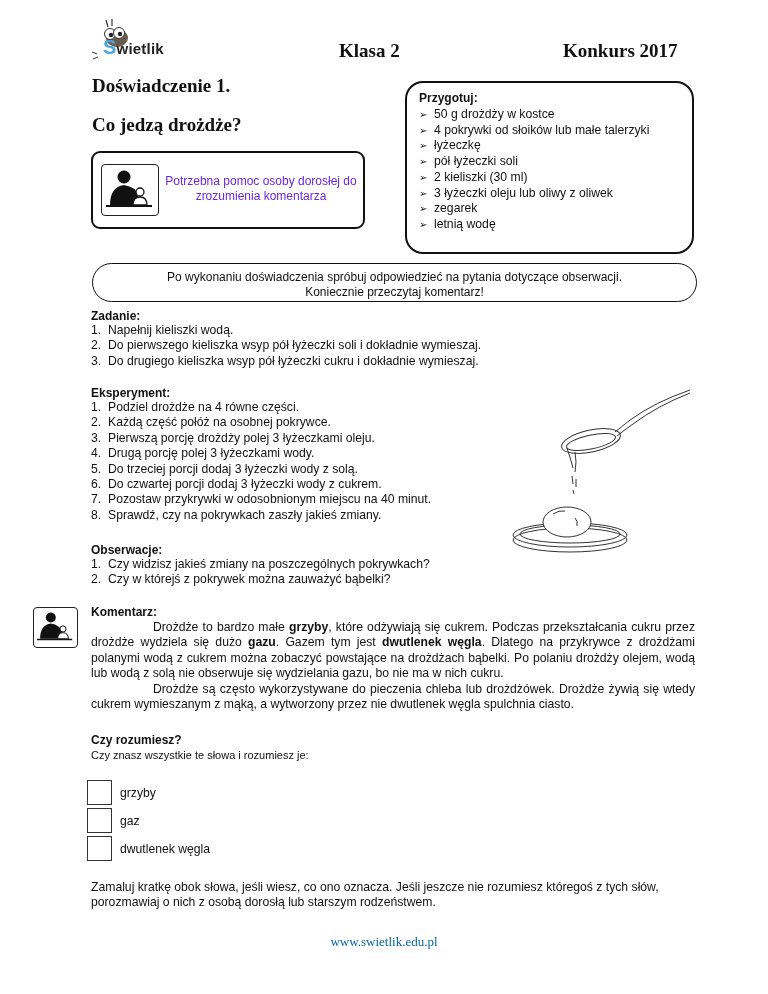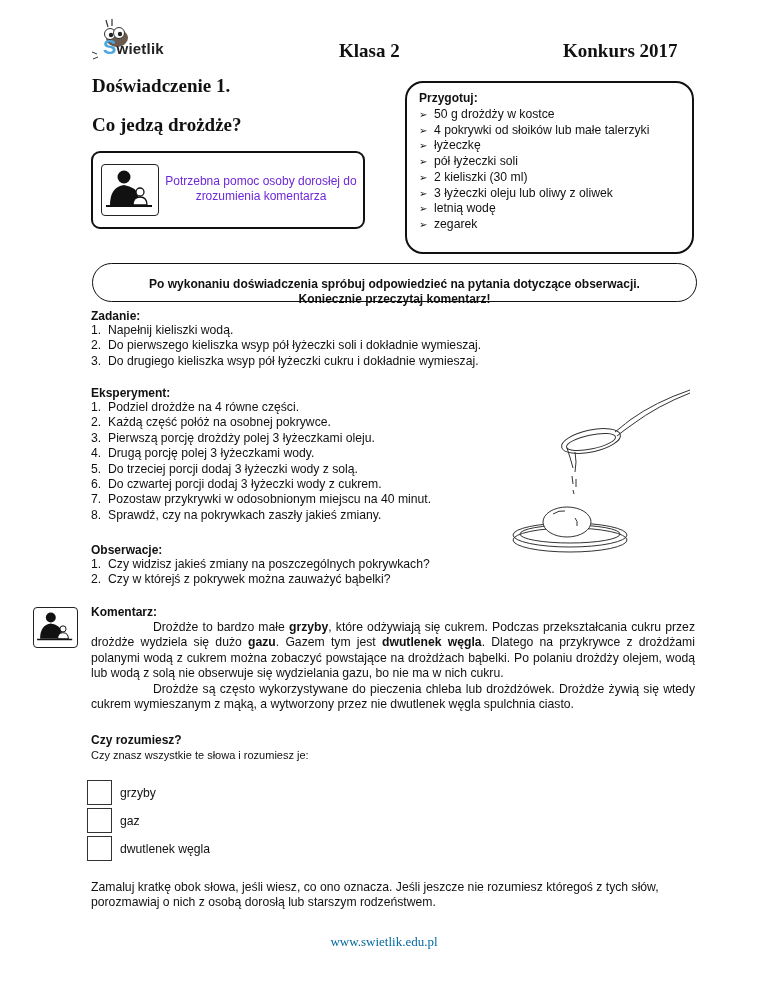--- a/index.html
+++ b/index.html
@@ -24,21 +24,21 @@
   #help-text { left: 68px; top: 21px; width: 200px; text-align: center; font-size: 12px; line-height: 15px; color: #6d28d9; }
 
   
   #prep-box { left: 405px; top: 81px; width: 289px; height: 173px; border: 2px solid #111; border-radius: 18px; box-sizing: border-box; }
   #prep-title { left: 12px; top: 8px; font-size: 12px; font-weight: bold; }
   #prep-list { left: 12px; top: 24px; margin: 0; padding: 0; list-style: none; font-size: 12.2px; line-height: 14.7px; }
   #prep-list li { white-space: nowrap; }
   #prep-list .arrow { display: inline-block; width: 15px; font-size: 10px; }
 
   
-  #banner { left: 92px; top: 263px; width: 605px; height: 39px; border: 1.5px solid #111; border-radius: 20px; box-sizing: border-box; text-align: center; font-size: 12px; font-weight: bold; line-height: 15px; padding-top: 13px; }
+  #banner { left: 92px; top: 263px; width: 605px; height: 39px; border: 1.5px solid #111; border-radius: 20px; box-sizing: border-box; text-align: center; font-size: 12px; font-weight: normal; line-height: 15px; padding-top: 6px; }
 
   
   .sec-title { font-size: 12px; font-weight: bold; }
   .olist { margin: 0; padding: 0; list-style: none; font-size: 12.2px; line-height: 15.4px; }
   .olist li { white-space: nowrap; }
   .olist .num { display: inline-block; width: 17px; }
 
   #zadanie { left: 91px; top: 309px; }
   #eksperyment { left: 91px; top: 386px; }
   #obserwacje { left: 91px; top: 543px; }
@@ -104,22 +104,22 @@
 
 <div id="prep-box" class="abs sans">
   <div id="prep-title" class="abs">Przygotuj:</div>
   <ul id="prep-list" class="abs">
     <li><span class="arrow">➢</span><span>50 g drożdży w kostce</span></li>
     <li><span class="arrow">➢</span><span>4 pokrywki od słoików lub małe talerzyki</span></li>
     <li><span class="arrow">➢</span><span>łyżeczkę</span></li>
     <li><span class="arrow">➢</span><span>pół łyżeczki soli</span></li>
     <li><span class="arrow">➢</span><span>2 kieliszki (30 ml)</span></li>
     <li><span class="arrow">➢</span><span>3 łyżeczki oleju lub oliwy z oliwek</span></li>
+    <li><span class="arrow">➢</span><span>zegarek</span></li>
     <li><span class="arrow">➢</span><span>letnią wodę</span></li>
-    <li><span class="arrow">➢</span><span>zegarek</span></li>
   </ul>
 </div>
 
 <div id="banner" class="abs sans">
   <div>Po wykonaniu doświadczenia spróbuj odpowiedzieć na pytania dotyczące obserwacji.</div>
   <div>Koniecznie przeczytaj komentarz!</div>
 </div>
 
 <div id="zadanie" class="abs sans">
   <div class="sec-title">Zadanie:</div>

